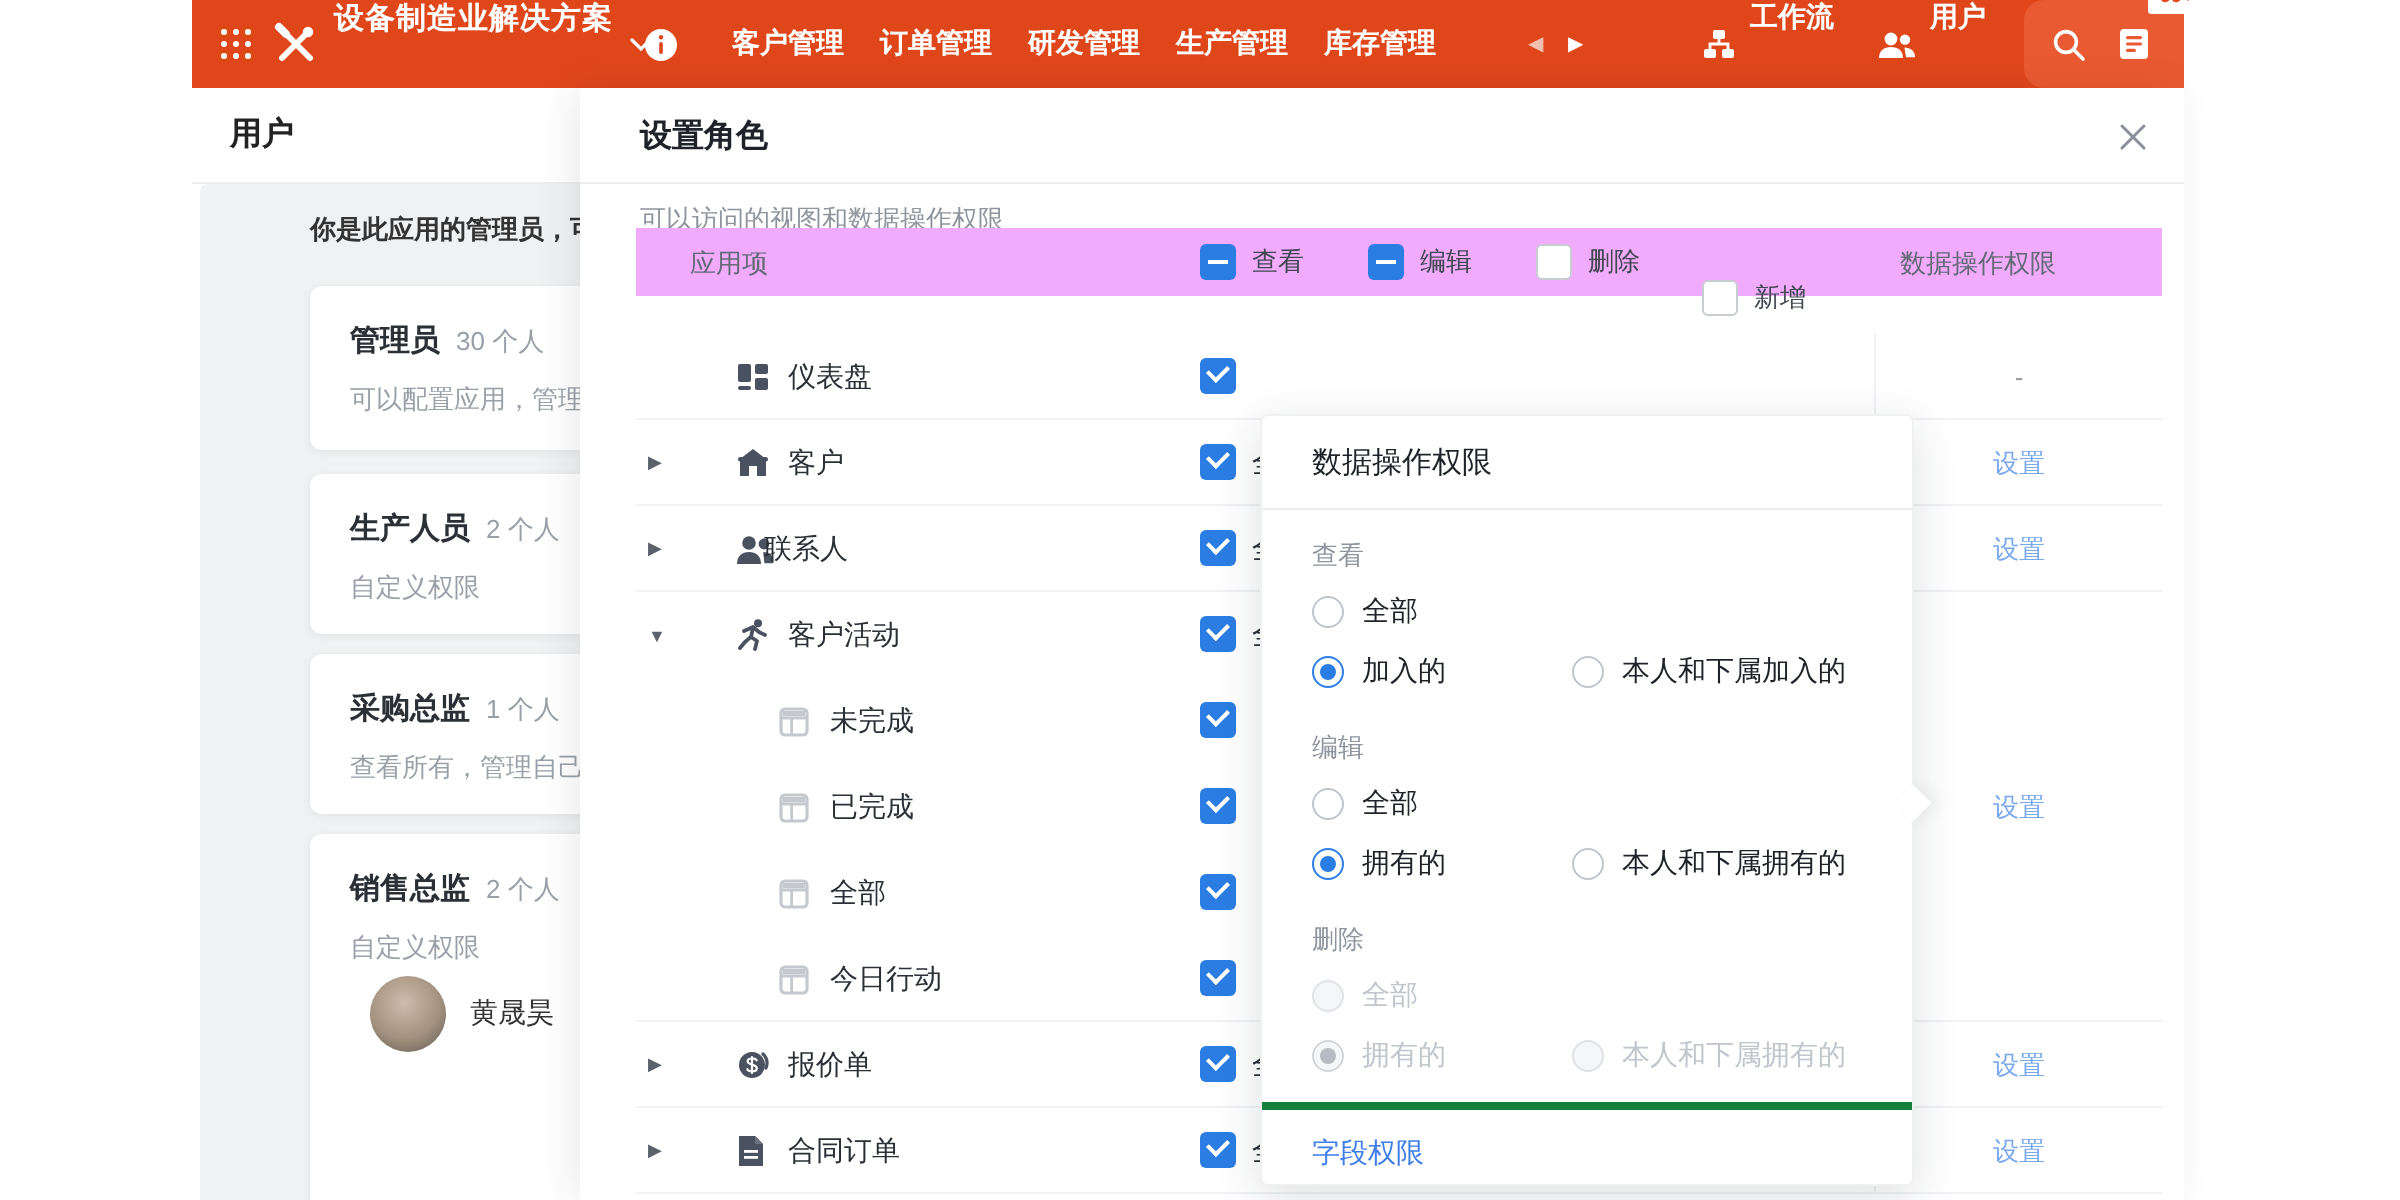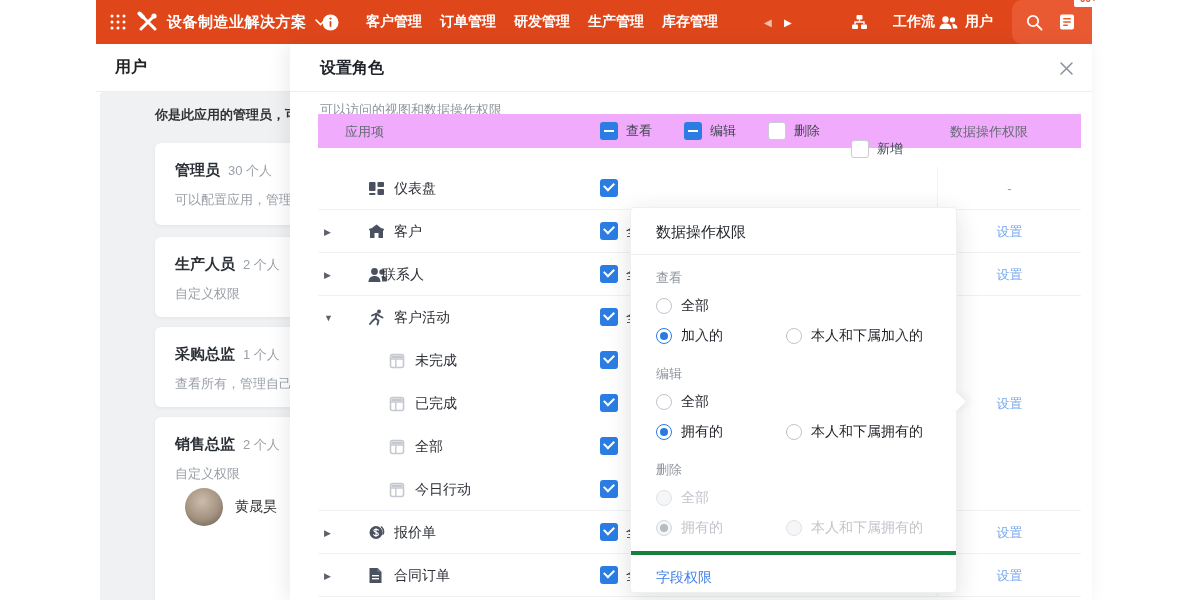--- a/index.html
+++ b/index.html
@@ -1,21 +1,21 @@
 <!DOCTYPE html>
 <html><head>
 <meta charset="utf-8">
 <style>
   * { margin:0; padding:0; box-sizing:border-box; }
   html,body { background:#fff; font-family:"Liberation Sans","DejaVu Sans",sans-serif; }
   #canvas { position:relative; width:1200px; height:600px; overflow:hidden; background:#fff; }
 
   
   .topbar { position:absolute; left:96px; top:0; width:996px; height:44px; background:#df471b; border-radius:0 0 0 0; }
-  .tb-item { position:absolute; top:0; height:44px; display:flex; align-items:center; color:#fff; font-size:14px; cursor:pointer; }
+  .tb-item { position:absolute; top:0; height:44px; display:flex; color:#fff; font-size:14px; cursor:pointer; }
   .tb-icon { display:inline-flex; align-items:center; justify-content:center; }
   .app-title { font-weight:bold; font-size:15px; letter-spacing:.5px; }
   .nav-menu { position:absolute; left:270px; top:0; height:44px; display:flex; gap:18px; }
   .nav-item { height:44px; display:flex; align-items:center; color:#fff; font-size:14px; font-weight:bold; cursor:pointer; }
   .nav-arrow { position:absolute; top:0; height:44px; display:flex; align-items:center; color:#fff; font-size:10px; cursor:pointer; }
   .tb-light { position:absolute; right:0; top:0; width:80px; height:44px; background:#ea5a32; border-radius:10px 0 0 10px; }
   .badge { position:absolute; left:-14px; top:-9px; background:#fff; color:#e14c1f; font-size:10px; font-weight:bold;
            padding:2px 6px; border-radius:9px 9px 9px 2px; line-height:12px; }
 
   
@@ -139,21 +139,21 @@
     </div>
     <div class="nav-menu">
         <div class="nav-item">客户管理</div>
         <div class="nav-item">订单管理</div>
         <div class="nav-item">研发管理</div>
         <div class="nav-item">生产管理</div>
         <div class="nav-item">库存管理</div>
       </div>
     <div class="nav-arrow" style="left:668px; opacity:.65;">◀</div>
     <div class="nav-arrow" style="left:688px;">▶</div>
-    <div class="tb-item" style="left:755px; gap:25px; font-weight:bold;">
+    <div class="tb-item" style="left:755px; gap:7px; font-weight:bold;">
       <span class="tb-icon">
           <svg width="17" height="16" viewBox="0 0 17 16">
             <rect x="5.5" y="1" width="6" height="4.5" rx="1" fill="#fff"></rect>
             <rect x="1" y="10.5" width="6" height="4.5" rx="1" fill="#fff"></rect>
             <rect x="10" y="10.5" width="6" height="4.5" rx="1" fill="#fff"></rect>
             <path d="M8.5 5.5 V8 M4 10.5 V8 H13 V10.5" stroke="#fff" stroke-width="1.4" fill="none"></path>
           </svg>
         </span>
       <span>工作流</span>
     </div>

